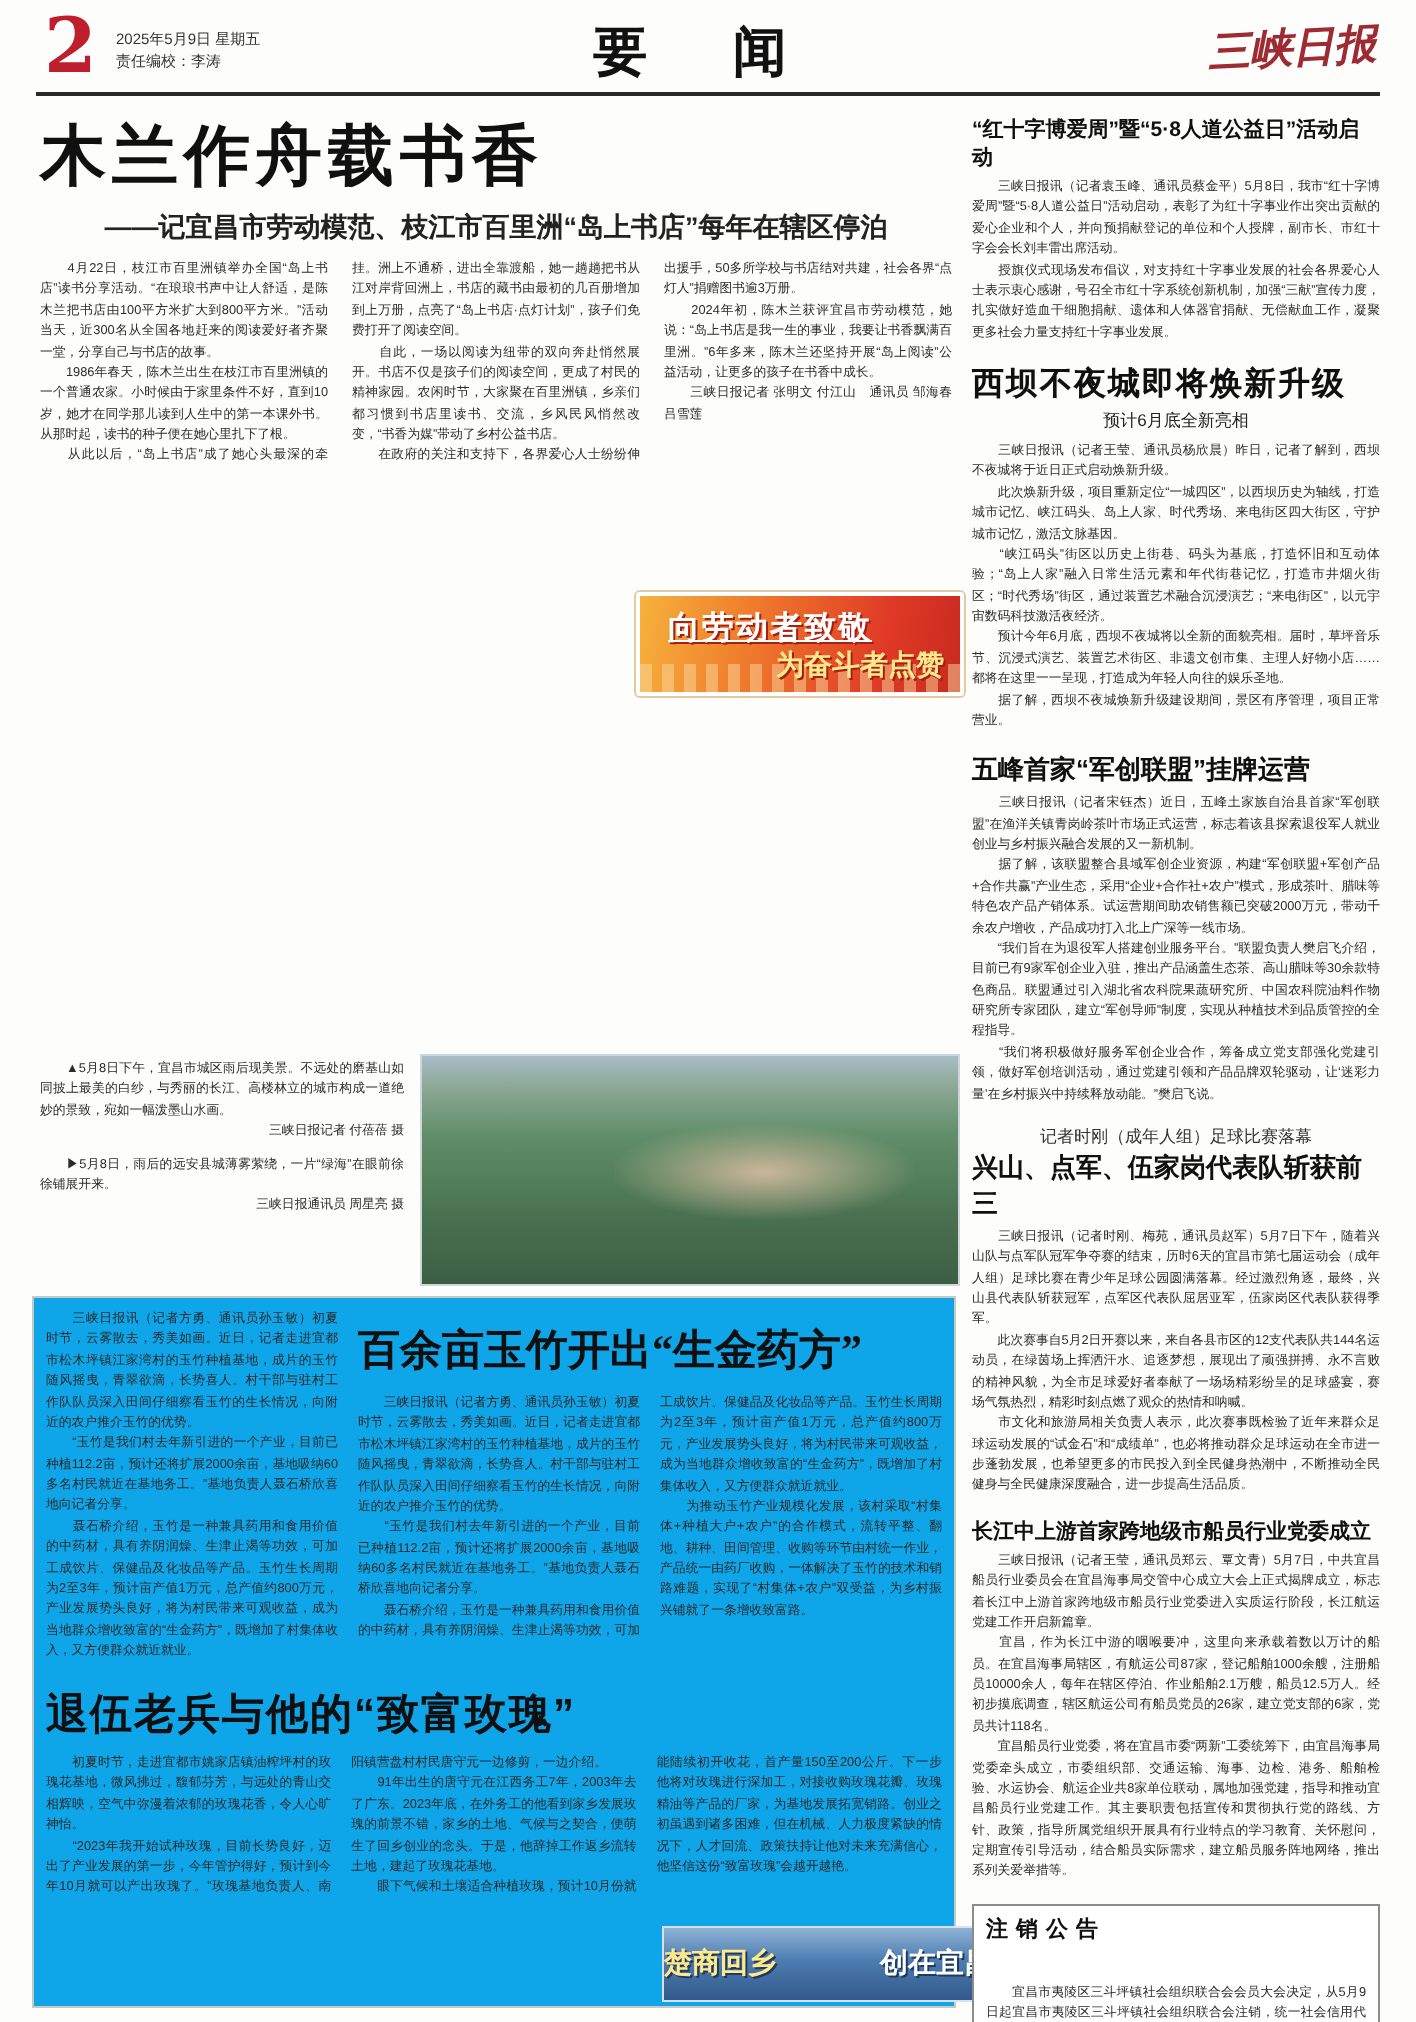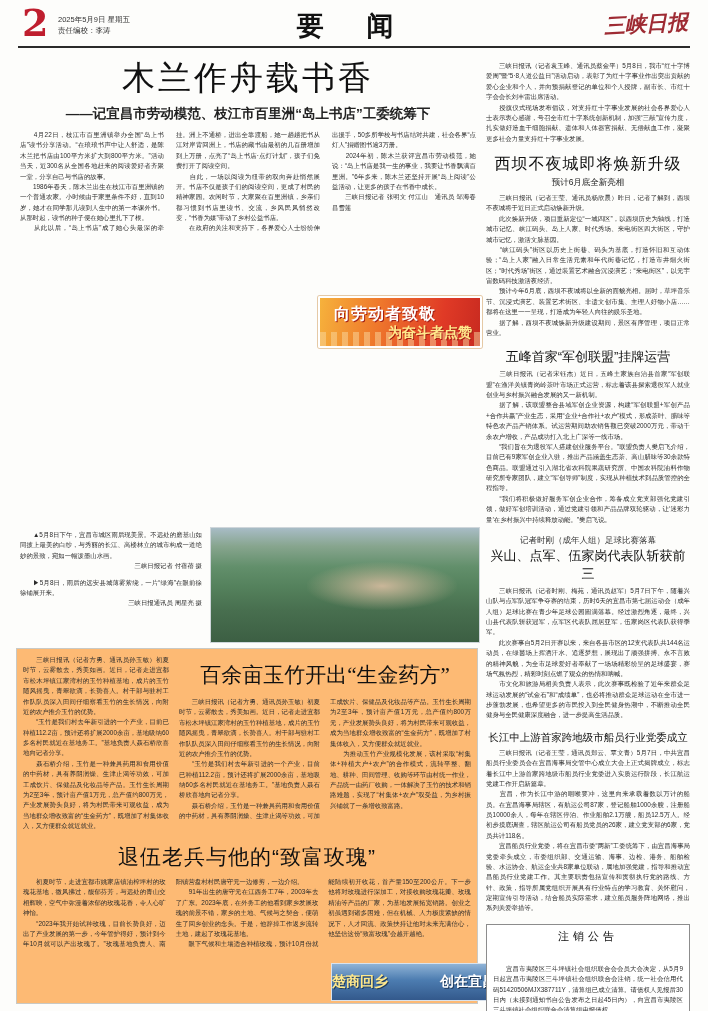--- a/index.html
+++ b/index.html
@@ -11,31 +11,31 @@
   #pagenum{position:absolute;left:4px;top:-4px;font-size:38px;font-weight:900;color:#bf1e2e;
            font-family:"DejaVu Serif",serif;line-height:1;}
   #dateline{position:absolute;left:40px;top:6px;font-size:7.5px;line-height:1.5;color:#333;}
   #section-title{position:absolute;left:0;right:0;top:0px;text-align:center;font-size:27px;
            font-weight:bold;font-family:"Liberation Serif",serif;letter-spacing:18px;color:#111;}
   #masthead{position:absolute;right:2px;top:2px;font-size:21px;font-weight:bold;color:#9e2b33;
            font-family:"DejaVu Serif",serif;font-style:italic;transform:rotate(-3deg);}
   
   .bodytxt{font-size:6.4px;line-height:1.62;text-align:justify;color:#2b2b2b;white-space:pre-line;}
   .kicker{font-size:8.5px;color:#333;text-align:center;}
-  h2,h3{margin:0;font-weight:normal;color:#101010;text-align:center;}
+  h2,h3{margin:0;font-weight:bold;color:#101010;text-align:left;}
   
   #main-article{position:absolute;left:20px;top:56px;width:456px;}
   #main-article h2{font-size:33px;letter-spacing:3px;}
   #main-article .sub{font-size:13.5px;font-weight:bold;text-align:center;margin:4px 0 7px;}
   #main-body{column-count:3;column-gap:12px;height:228px;overflow:hidden;}
   #labor-banner{position:absolute;left:298px;top:240px;width:160px;height:48px;
       background:linear-gradient(100deg,#f6b23c 0%,#ef7a2c 35%,#e03a26 75%,#c82a20 100%);
       border:2px solid #fff;box-shadow:0 0 0 1px #e5c9a5;border-radius:2px;}
   #labor-banner .l1{position:absolute;left:14px;top:6px;font-size:16px;font-weight:900;color:#fff;
-      font-family:"Liberation Serif",serif;letter-spacing:1px;text-shadow:1px 1px 0 #a52015;}
+      font-family:"Liberation Serif",serif;letter-spacing:1px;text-shadow:1px 1px 0 #a52015;text-decoration:underline;}
   #labor-banner .l2{position:absolute;right:8px;bottom:4px;font-size:14px;font-weight:900;color:#ffe98c;
       font-family:"Liberation Serif",serif;text-shadow:1px 1px 0 #a52015;text-align:right;}
   #labor-banner .sky{position:absolute;left:0;right:0;bottom:0;height:14px;opacity:.5;
       background:repeating-linear-gradient(90deg,#f9d9a0 0 6px,transparent 6px 11px);}
   
   .photo{position:absolute;overflow:hidden;border:1px solid #cfd6da;}
   #photo1{left:20px;top:356px;width:458px;height:167px;
       background:linear-gradient(180deg,#f5f8fa 0%,#edf2f5 10%,#e3ebef 20%,#c3d2db 30%,
       #9cb3c2 44%,#82a0b2 54%,#8aa6b6 60%,#70909f 68%,#5f8196 78%,#527288 90%,#4a6a80 100%);}
   #photo1::before{content:"";position:absolute;left:-30px;top:96px;width:520px;height:26px;
@@ -58,21 +58,21 @@
   #rightcol .art{margin-bottom:10px;}
   .hl-sm{font-size:10.5px;}
   .hl-md{font-size:13px;}
   .hl-lg{font-size:16px;letter-spacing:1px;}
   .subhead{font-size:8.5px;text-align:center;margin:2px 0 4px;color:#222;}
   #rightcol .bodytxt{margin-top:3px;}
   .noticebox{border:1px solid #8c8c8c;padding:4px 6px 5px;margin-bottom:8px;background:#fff;}
   .noticebox h3{font-size:11px;font-family:"Liberation Serif",serif;letter-spacing:4px;margin-bottom:20px;}
   
   #bottomleft{position:absolute;left:16px;top:648px;width:462px;height:356px;
-      border:1px solid #c9c9c4;padding:6px 6px;box-sizing:border-box;background:#fdba74;}
+      border:1px solid #c9c9c4;padding:6px 6px;box-sizing:border-box;background:#0ea5e9;}
   #yuzhu{position:relative;height:176px;}
   #yuzhu .col1{position:absolute;left:0;top:0;width:146px;height:176px;overflow:hidden;}
   #yuzhu .right{position:absolute;left:156px;top:0;width:292px;height:176px;}
   #yuzhu h2{font-size:21px;font-family:"Liberation Serif",serif;margin:6px 0 8px;}
   #yuzhu .cols2{column-count:2;column-gap:10px;height:128px;overflow:hidden;}
   #laobing{position:relative;margin-top:8px;height:158px;}
   #laobing h2{font-size:21px;margin:12px 0 6px;letter-spacing:1px;}
   #laobing .cols3{column-count:3;column-gap:10px;height:130px;overflow:hidden;}
   #chushang-banner{position:absolute;left:314px;top:314px;width:164px;height:36px;
       background:linear-gradient(180deg,#8fb3d6 0%,#4c7cb0 45%,#33598c 100%);
@@ -94,21 +94,21 @@
       <div>2025年5月9日 星期五</div>
       <div>责任编校：李涛</div>
     </div>
     <div id="section-title">要  闻</div>
     <div id="masthead">三峡日报</div>
     <div class="rule"></div>
   </div>
 
   <div id="main-article">
     <h2>木兰作舟载书香</h2>
-    <div class="sub">——记宜昌市劳动模范、枝江市百里洲“岛上书店”工委统筹下</div>
+    <div class="sub">——记宜昌市劳动模范、枝江市百里洲“岛上书店”每年在辖区停泊</div>
     <div id="main-body" class="bodytxt">　　4月22日，枝江市百里洲镇举办全国“岛上书店”读书分享活动。“在琅琅书声中让人舒适，是陈木兰把书店由100平方米扩大到800平方米。”活动当天，近300名从全国各地赶来的阅读爱好者齐聚一堂，分享自己与书店的故事。
 　　1986年春天，陈木兰出生在枝江市百里洲镇的一个普通农家。小时候由于家里条件不好，直到10岁，她才在同学那儿读到人生中的第一本课外书。从那时起，读书的种子便在她心里扎下了根。
 　　从此以后，“岛上书店”成了她心头最深的牵挂。洲上不通桥，进出全靠渡船，她一趟趟把书从江对岸背回洲上，书店的藏书由最初的几百册增加到上万册，点亮了“岛上书店·点灯计划”，孩子们免费打开了阅读空间。
 　　自此，一场以阅读为纽带的双向奔赴悄然展开。书店不仅是孩子们的阅读空间，更成了村民的精神家园。农闲时节，大家聚在百里洲镇，乡亲们都习惯到书店里读书、交流，乡风民风悄然改变，“书香为媒”带动了乡村公益书店。
 　　在政府的关注和支持下，各界爱心人士纷纷伸出援手，50多所学校与书店结对共建，社会各界“点灯人”捐赠图书逾3万册。
 　　2024年初，陈木兰获评宜昌市劳动模范，她说：“岛上书店是我一生的事业，我要让书香飘满百里洲。”6年多来，陈木兰还坚持开展“岛上阅读”公益活动，让更多的孩子在书香中成长。
 　　三峡日报记者 张明文 付江山　通讯员 邹海春 吕雪莲</div>
     <div id="labor-banner">
       <div class="sky"></div>
       <div class="l1">向劳动者致敬</div>
@@ -146,20 +146,21 @@
 　　眼下气候和土壤适合种植玫瑰，预计10月份就能陆续初开收花，首产量150至200公斤。下一步他将对玫瑰进行深加工，对接收购玫瑰花瓣、玫瑰精油等产品的厂家，为基地发展拓宽销路。创业之初虽遇到诸多困难，但在机械、人力极度紧缺的情况下，人才回流、政策扶持让他对未来充满信心，他坚信这份“致富玫瑰”会越开越艳。</div>
     </div>
     <div id="chushang-banner">
       <span class="t1">楚商回乡</span>
       <span class="t2">创在宜昌</span>
     </div>
   </div>
 
   <div id="rightcol">
     <div class="art">
+      <h3 class="hl-sm">“红十字博爱周”暨“5·8人道公益日”活动启动</h3>
       <div class="bodytxt">　　三峡日报讯（记者袁玉峰、通讯员蔡金平）5月8日，我市“红十字博爱周”暨“5·8人道公益日”活动启动，表彰了为红十字事业作出突出贡献的爱心企业和个人，并向预捐献登记的单位和个人授牌，副市长、市红十字会会长刘丰雷出席活动。
 　　授旗仪式现场发布倡议，对支持红十字事业发展的社会各界爱心人士表示衷心感谢，号召全市红十字系统创新机制，加强“三献”宣传力度，扎实做好造血干细胞捐献、遗体和人体器官捐献、无偿献血工作，凝聚更多社会力量支持红十字事业发展。</div>
     </div>
     <div class="art">
       <h3 class="hl-lg">西坝不夜城即将焕新升级</h3>
       <div class="subhead">预计6月底全新亮相</div>
       <div class="bodytxt">　　三峡日报讯（记者王莹、通讯员杨欣晨）昨日，记者了解到，西坝不夜城将于近日正式启动焕新升级。
 　　此次焕新升级，项目重新定位“一城四区”，以西坝历史为轴线，打造城市记忆、峡江码头、岛上人家、时代秀场、来电街区四大街区，守护城市记忆，激活文脉基因。
 　　“峡江码头”街区以历史上街巷、码头为基底，打造怀旧和互动体验；“岛上人家”融入日常生活元素和年代街巷记忆，打造市井烟火街区；“时代秀场”街区，通过装置艺术融合沉浸演艺；“来电街区”，以元宇宙数码科技激活夜经济。
 　　预计今年6月底，西坝不夜城将以全新的面貌亮相。届时，草坪音乐节、沉浸式演艺、装置艺术街区、非遗文创市集、主理人好物小店……都将在这里一一呈现，打造成为年轻人向往的娱乐圣地。

